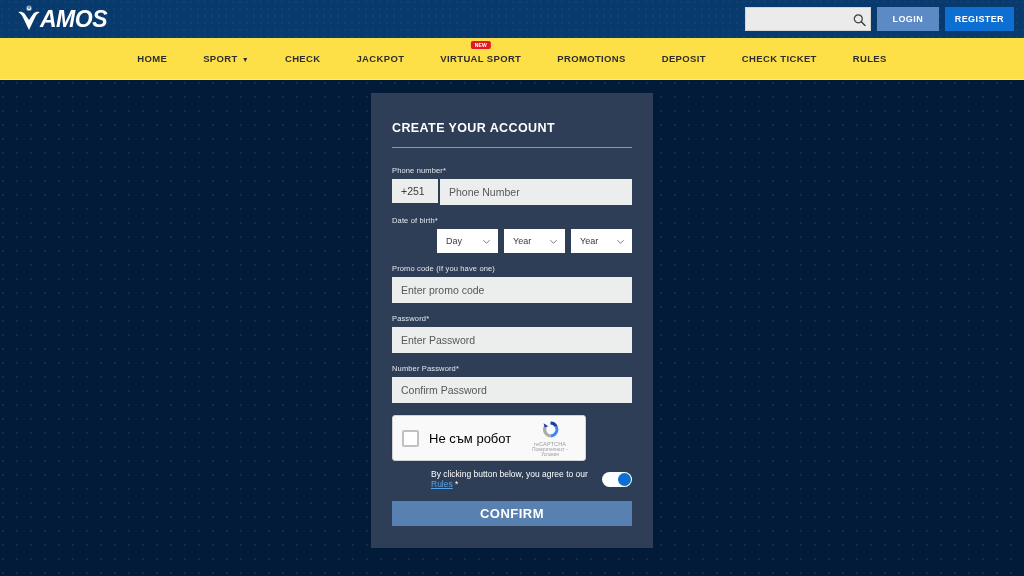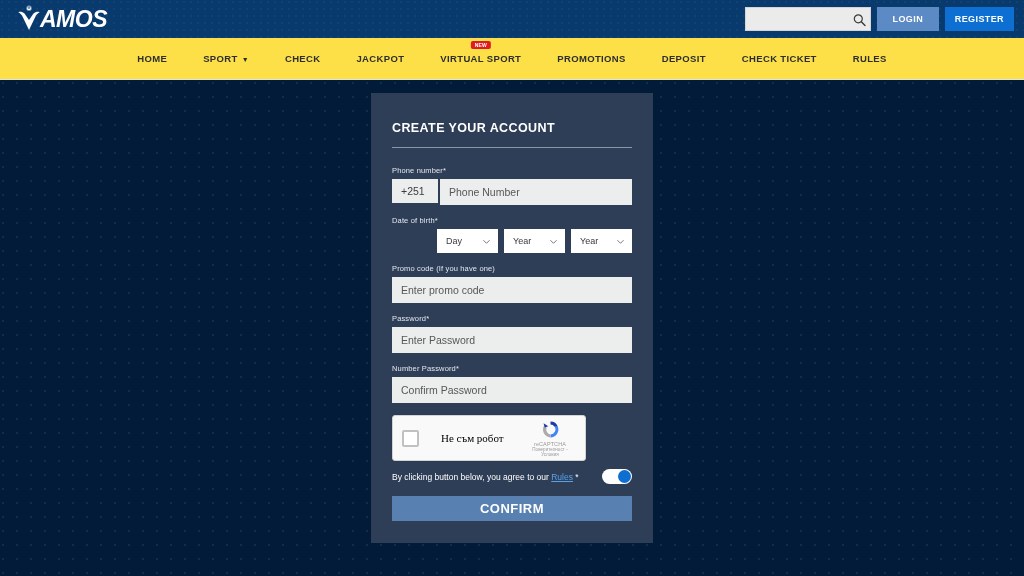--- a/index.html
+++ b/index.html
@@ -255,25 +255,24 @@
   .recaptcha-check {
     width: 17px;
     height: 17px;
     background: #ffffff;
     border: 2px solid #c1c1c1;
     border-radius: 2px;
     cursor: pointer;
     flex: none;
   }
   .recaptcha-label {
-    font-size: 11px;
+    font-size: 13px;
     color: #000000;
-    margin-left: 22px;
+    margin-left: 10px;
     white-space: nowrap;
-    font-family: Liberation Serif, serif;
   }
   .recaptcha-brand {
     margin-left: auto;
     text-align: center;
     width: 52px;
   }
   .recaptcha-logo { width: 21px; height: 21px; margin: 0 auto; display: block; }
   .recaptcha-name {
     font-size: 5.5px;
     color: #9a9a9a;
@@ -285,20 +284,21 @@
     color: #9a9a9a;
     letter-spacing: 0.05px;
   }
 
   
   .terms-row {
     display: flex;
     align-items: center;
     margin-top: 8px;
     margin-bottom: 12px;
+    margin-left: 39px;
   }
   .terms-text {
     font-size: 8.5px;
     color: #ffffff;
   }
   .terms-link { color: #5aa2e8; }
   .terms-star { color: #ffffff; }
 
   .toggle {
     margin-left: auto;

